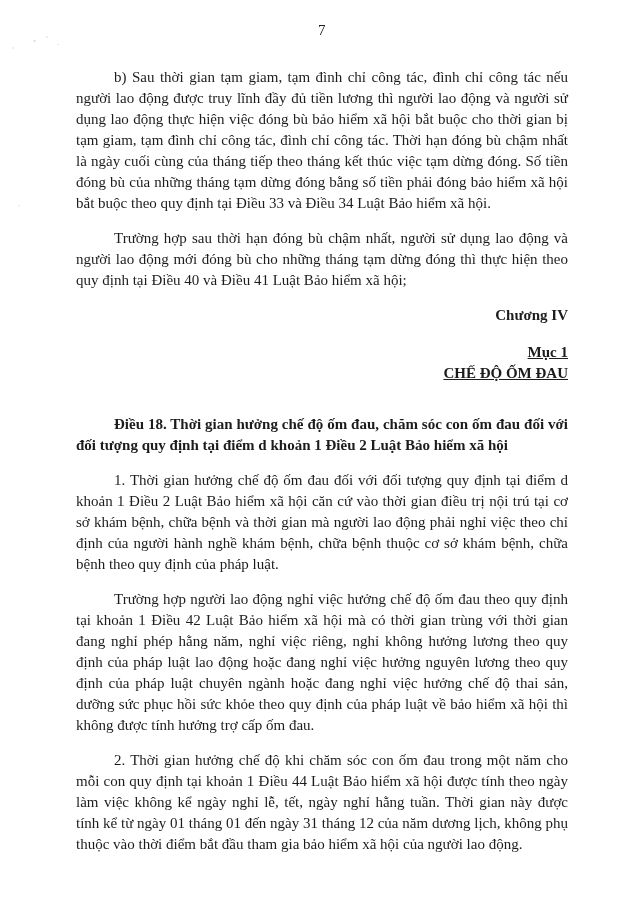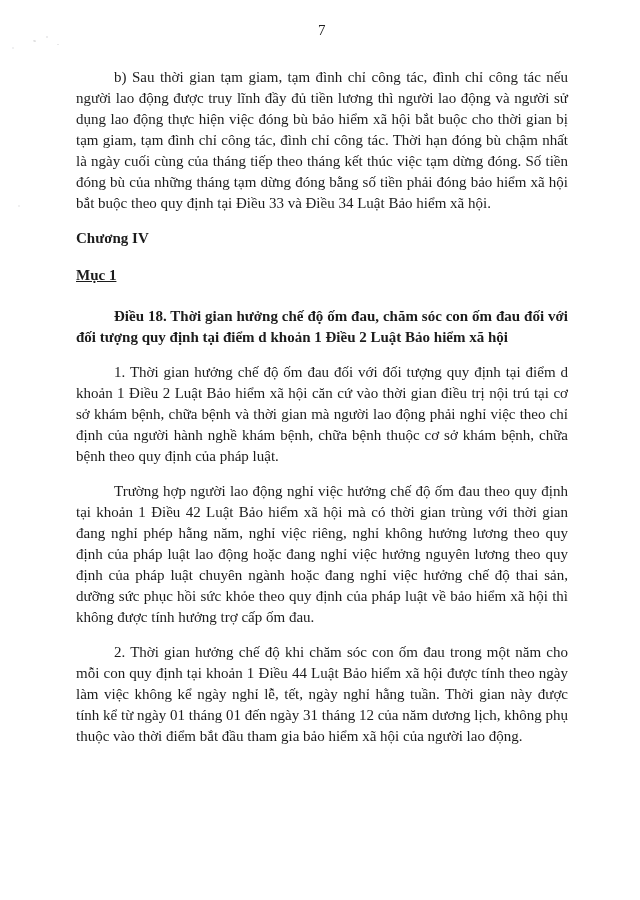--- a/index.html
+++ b/index.html
@@ -26,30 +26,30 @@
     margin: 0 0 26px 0;
     font-size: 15px;
     letter-spacing: 0.5px;
   }
   p.body-para {
     margin: 14px 0 8px 0;
     text-align: justify;
     text-indent: 38px;
   }
   .heading-block {
-    text-align: left;
+    text-align: right;
     font-weight: bold;
     margin: 14px 0 7px 0;
   }
   .heading-block .h-line {
     display: block;
   }
   .section-block {
     margin-top: 16px;
-    margin-bottom: 20px;
+    margin-bottom: 30px;
     text-decoration: underline;
   }
   .article-heading {
     font-weight: bold;
     text-align: justify;
     text-indent: 38px;
     margin: 16px 0 9px 0;
   }
   
   .noise {
@@ -72,28 +72,30 @@
   <span class="noise n1"></span>
   <span class="noise n2"></span>
   <span class="noise n3"></span>
   <span class="noise n4"></span>
   <span class="noise n5"></span>
 
   <div class="page-number">7</div>
 
   <p class="body-para">b) Sau thời gian tạm giam, tạm đình chỉ công tác, đình chỉ công tác nếu người lao động được truy lĩnh đầy đủ tiền lương thì người lao động và người sử dụng lao động thực hiện việc đóng bù bảo hiểm xã hội bắt buộc cho thời gian bị tạm giam, tạm đình chỉ công tác, đình chỉ công tác. Thời hạn đóng bù chậm nhất là ngày cuối cùng của tháng tiếp theo tháng kết thúc việc tạm dừng đóng. Số tiền đóng bù của những tháng tạm dừng đóng bằng số tiền phải đóng bảo hiểm xã hội bắt buộc theo quy định tại Điều 33 và Điều 34 Luật Bảo hiểm xã hội.</p>
 
+  <p class="body-para">Trường hợp sau thời hạn đóng bù chậm nhất, người sử dụng lao động và người lao động mới đóng bù cho những tháng tạm dừng đóng thì thực hiện theo quy định tại Điều 40 và Điều 41 Luật Bảo hiểm xã hội;</p>
 
 
   <div class="heading-block">
     <span class="h-line">Chương IV</span>
   </div>
 
   <div class="heading-block section-block">
     <span class="h-line">Mục 1</span>
+    <span class="h-line">CHẾ ĐỘ ỐM ĐAU</span>
   </div>
 
   <p class="article-heading">Điều 18. Thời gian hưởng chế độ ốm đau, chăm sóc con ốm đau đối với đối tượng quy định tại điểm d khoản 1 Điều 2 Luật Bảo hiểm xã hội</p>
 
   <p class="body-para">1. Thời gian hưởng chế độ ốm đau đối với đối tượng quy định tại điểm d khoản 1 Điều 2 Luật Bảo hiểm xã hội căn cứ vào thời gian điều trị nội trú tại cơ sở khám bệnh, chữa bệnh và thời gian mà người lao động phải nghỉ việc theo chỉ định của người hành nghề khám bệnh, chữa bệnh thuộc cơ sở khám bệnh, chữa bệnh theo quy định của pháp luật.</p>
 
   <p class="body-para">Trường hợp người lao động nghỉ việc hưởng chế độ ốm đau theo quy định tại khoản 1 Điều 42 Luật Bảo hiểm xã hội mà có thời gian trùng với thời gian đang nghỉ phép hằng năm, nghỉ việc riêng, nghỉ không hưởng lương theo quy định của pháp luật lao động hoặc đang nghỉ việc hưởng nguyên lương theo quy định của pháp luật chuyên ngành hoặc đang nghỉ việc hưởng chế độ thai sản, dưỡng sức phục hồi sức khỏe theo quy định của pháp luật về bảo hiểm xã hội thì không được tính hưởng trợ cấp ốm đau.</p>
 
   <p class="body-para">2. Thời gian hưởng chế độ khi chăm sóc con ốm đau trong một năm cho mỗi con quy định tại khoản 1 Điều 44 Luật Bảo hiểm xã hội được tính theo ngày làm việc không kể ngày nghỉ lễ, tết, ngày nghỉ hằng tuần. Thời gian này được tính kể từ ngày 01 tháng 01 đến ngày 31 tháng 12 của năm dương lịch, không phụ thuộc vào thời điểm bắt đầu tham gia bảo hiểm xã hội của người lao động.</p>
 

